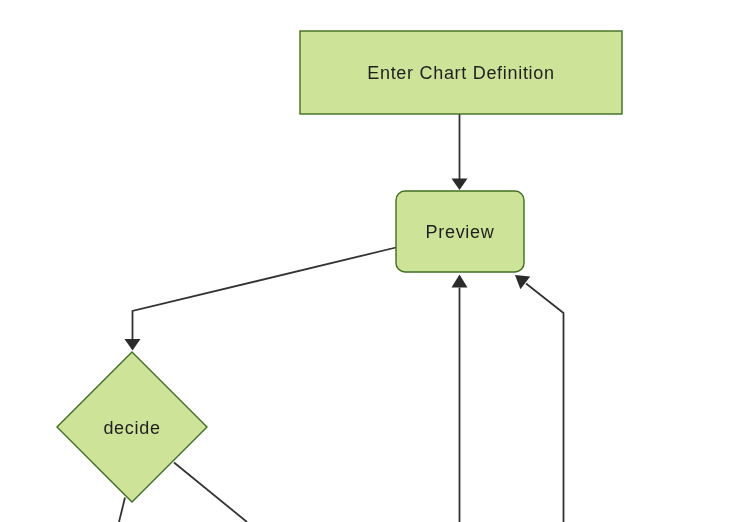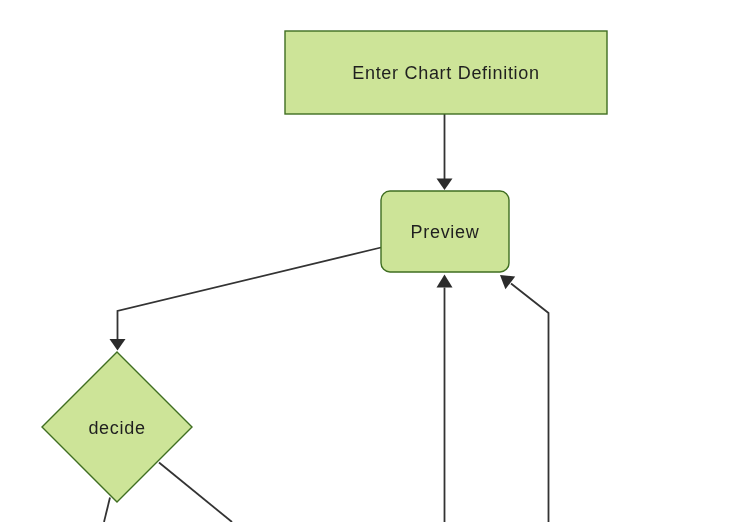--- a/index.html
+++ b/index.html
@@ -7,20 +7,21 @@
     padding: 0;
     background: #ffffff;
     width: 740px;
     height: 522px;
     overflow: hidden;
   }
   .canvas-wrap {
     width: 615px;
     height: 522px;
     position: relative;
+    margin-left: 15px;
   }
   svg {
     display: block;
   }
   .edge-line {
     fill: none;
     stroke-width: 1.8px;
     stroke-linecap: butt;
     stroke-linejoin: miter;
   }

